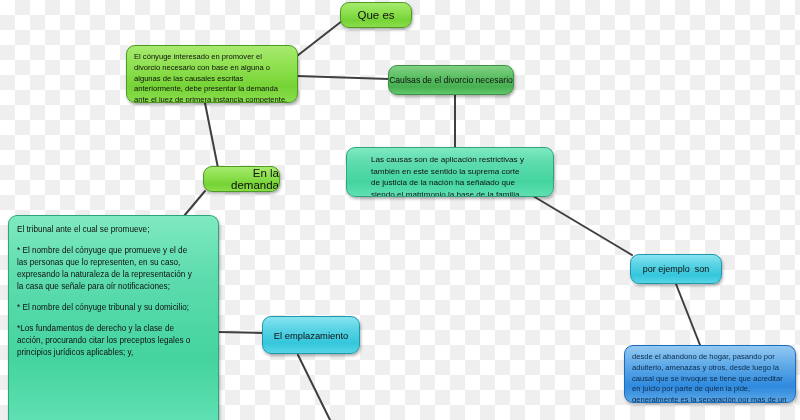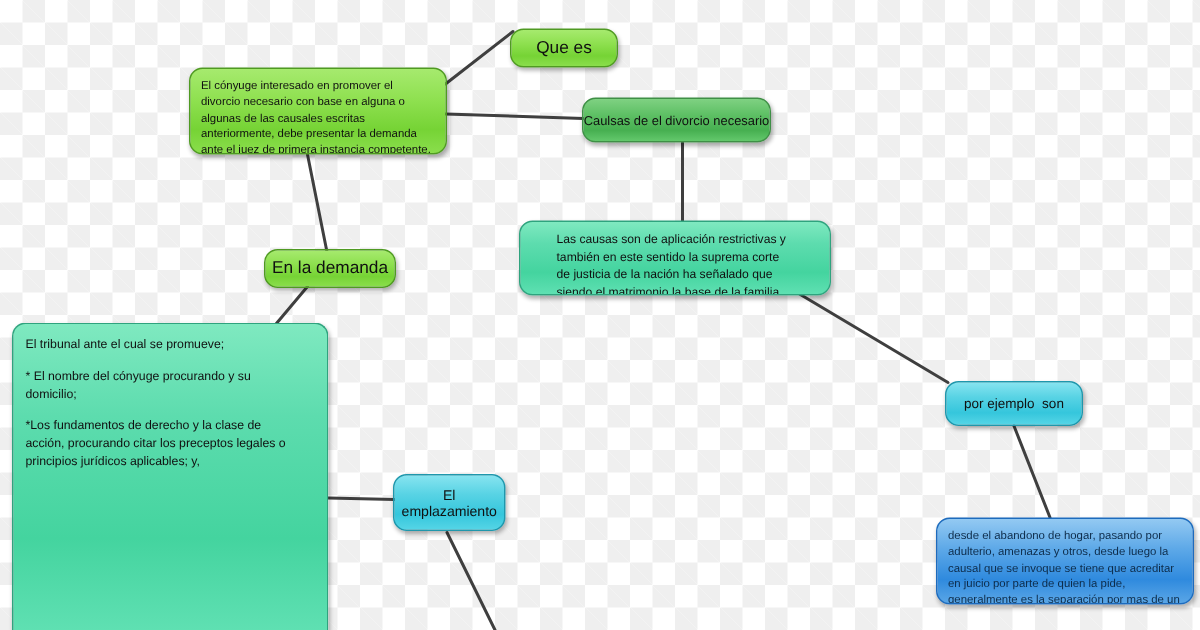--- a/index.html
+++ b/index.html
@@ -121,48 +121,49 @@
       <line x1="205" y1="191" x2="184" y2="216"></line>
 
       <line x1="676" y1="284" x2="700" y2="345"></line>
 
       <line x1="263" y1="333" x2="219" y2="332"></line>
 
       <line x1="298" y1="355" x2="330" y2="420"></line>
     </g>
   </svg>
 
-  <div class="node n-lime n-title" style="left:340px; top:19px; width:72px; height:26px;">
+  <div class="node n-lime n-title" style="left:340px; top:2px; width:72px; height:26px;">
     <span class="txt">Que es</span>
   </div>
 
   <div class="node n-lime n-para" style="left:126px; top:45px; width:172px; height:58px;">
     <span class="txt">El cónyuge interesado en promover el divorcio necesario con base en alguna o algunas de las causales escritas anteriormente, debe presentar la demanda ante el juez de primera instancia competente, precisando fundamentalmente</span>
   </div>
 
   <div class="node n-green n-title" style="left:388px; top:65px; width:126px; height:30px; font-size:8.6px;">
     <span class="txt">Caulsas de el divorcio necesario</span>
   </div>
 
   <div class="node n-spring n-para-lg" style="left:346px; top:147px; width:208px; height:50px;">
     <span class="txt">Las causas son de aplicación restrictivas y también en este sentido la suprema corte de justicia de la nación ha señalado que siendo el matrimonio la base de la familia</span>
   </div>
 
-  <div class="node n-lime n-title" style="left:176px; top:166px; width:88px; height:26px;">
+  <div class="node n-lime n-title" style="left:203px; top:166px; width:77px; height:26px;text-align:right;">
     <span class="txt">En la demanda</span>
   </div>
 
   <div class="node n-spring n-list" style="left:8px; top:215px; width:211px; height:205px; border-radius:9px 9px 0 0; border-bottom:none;">
     <p> El tribunal ante el cual se promueve;</p>
-    <p>* El nombre del cónyuge procurando y su domicilio;</p>
+    <p>* El nombre del cónyuge que promueve y el de las personas que lo representen, en su caso, expresando la naturaleza de la representación y la casa que señale para oír notificaciones;</p>
+    <p>* El nombre del cónyuge tribunal y su domicilio;</p>
     <p>*Los fundamentos de derecho y la clase de acción, procurando citar los preceptos legales o principios jurídicos aplicables; y,</p>
 
   </div>
 
-  <div class="node n-cyan n-title" style="left:262px; top:316px; width:75px; height:38px; font-size:9.4px;">
+  <div class="node n-cyan n-title" style="left:262px; top:316px; width:98px; height:38px; font-size:9.4px;">
     <span class="txt">El emplazamiento</span>
   </div>
 
   <div class="node n-cyan n-title" style="left:630px; top:254px; width:92px; height:30px; font-size:9px;">
     <span class="txt">por ejemplo  son</span>
   </div>
 
   <div class="node n-blue n-para" style="left:624px; top:345px; width:172px; height:58px; color:#0d2b49;">
     <span class="txt">desde el abandono de hogar, pasando por adulterio, amenazas y otros, desde luego la causal que se invoque se tiene que acreditar en juicio por parte de quien la pide, generalmente es la separación por mas de un año</span>
   </div>

